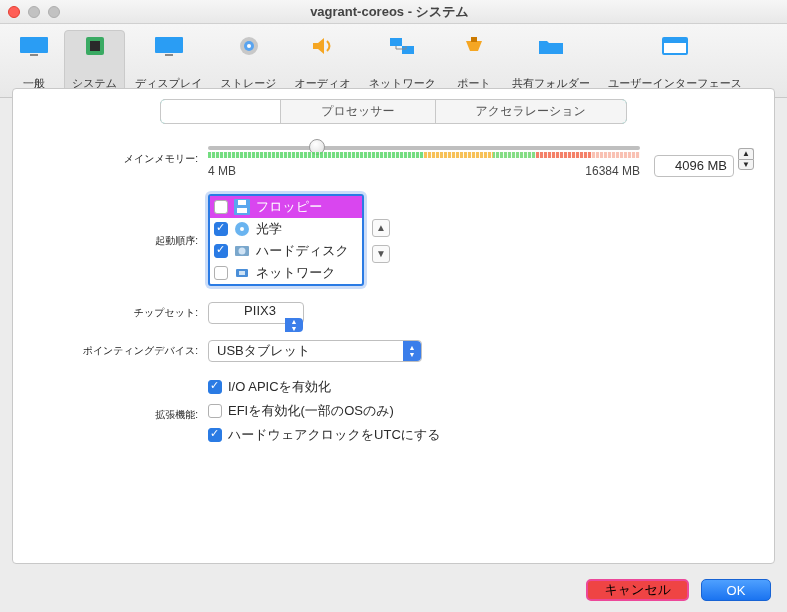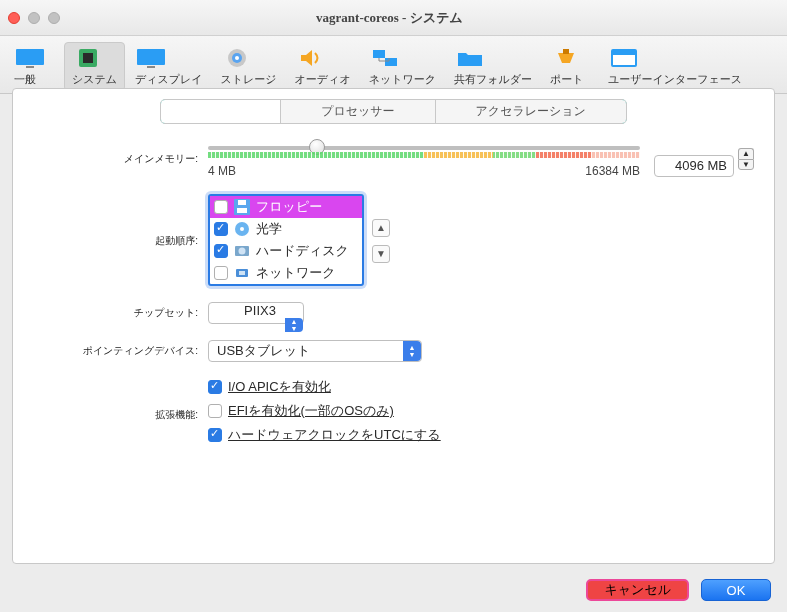--- a/index.html
+++ b/index.html
@@ -6,48 +6,49 @@
 body {
   font-family: -apple-system, "Helvetica Neue", Arial, sans-serif;
   font-size: 13px;
   background: #ececec;
   width: 787px;
   height: 612px;
   overflow: hidden;
   color: #2a2a2a;
 }
 .titlebar {
-  height: 36px;
+  height: 24px;
   background: linear-gradient(#f6f6f6, #e8e8e8);
   border-bottom: 1px solid #d0d0d0;
   display: flex;
   align-items: center;
   padding: 0 8px;
-  font-family: Liberation Serif, serif;
 }
 .traffic { display: flex; gap: 8px; }
 .traffic span { width: 12px; height: 12px; border-radius: 50%; }
 .tl-close { background: #ff5f57; border: 0.5px solid #e33e32; }
 .tl-min { background: #c2c2c2; border: 0.5px solid #aeaeae; }
 .tl-max { background: #c2c2c2; border: 0.5px solid #aeaeae; }
 .title { flex: 1; text-align: center; font-weight: 600; font-size: 13px; color: #444; margin-left: -60px; }
 
 .toolbar {
   display: flex;
   padding: 6px 6px 2px 6px;
   gap: 2px;
   background: linear-gradient(#f6f6f6, #e8e8e8);
   border-bottom: 1px solid #c8c8c8;
 }
 .tool-item {
   display: flex;
   flex-direction: column;
+  align-items: center;
   padding: 4px 8px;
   border-radius: 4px;
   min-width: 56px;
+  gap: 16px;
 }
 .tool-item.active { background: #dcdcdc; border: 1px solid #cacaca; padding: 3px 7px;}
 .tool-item .ticon {
   width: 32px; height: 24px; display:flex; align-items:center; justify-content:center;
 }
 .tool-item .tlabel { font-size: 11px; margin-top: 2px; color: #333; white-space: nowrap; }
 
 .content {
   position:absolute; top: 88px; left: 12px; right: 12px; bottom: 48px;
   background: #fff;
@@ -195,21 +196,21 @@
 .select.med { width: 214px; }
 .select-endcap {
   width: 18px; height: 100%;
   background: #3b7eea;
   border-radius: 0 4px 4px 0;
   margin-left: auto;
   display:flex; align-items:center; justify-content:center;
   color:#fff; font-size: 10px;
   flex-direction: column;
 }
-.chk-row { display:flex; align-items:center; gap:6px; margin-bottom: 6px; font-size: 13px; text-decoration: underline; }
+.chk-row { display:flex; align-items:center; gap:6px; margin-bottom: 6px; font-size: 13px; }
 .chk-row input { width:14px; height:14px; }
 
 .footer {
   position: absolute; left:0; right:0; bottom: 0;
   height: 44px;
   display: flex; justify-content: flex-end; align-items:center;
   gap: 12px; padding: 0 16px;
 }
 .btn {
   min-width: 70px; height: 22px;
@@ -295,33 +296,33 @@
           <rect x="4" y="3" width="12" height="8" fill="#2a9df4"></rect>
           <rect x="16" y="11" width="12" height="8" fill="#2a9df4"></rect>
           <path d="M10 11 v3 h10 v-3" stroke="#888" fill="none"></path>
         </svg>
     </div>
     <div class="tlabel">ネットワーク</div>
   </div>
   <div class="tool-item">
     <div class="ticon">
       <svg viewBox="0 0 32 22" width="32" height="22">
-          <path d="M4 6 h8 l2 2 h14 v11 h-24 z" fill="#2a9df4"></path>
-        </svg>
-    </div>
-    <div class="tlabel">共有フォルダー</div>
-  </div>
-  <div class="tool-item">
-    <div class="ticon">
-      <svg viewBox="0 0 32 22" width="32" height="22">
           <path d="M8 6 l16 0 l-4 10 l-8 0 z" fill="#f5a623"></path>
           <rect x="13" y="2" width="6" height="5" fill="#cc7a00"></rect>
         </svg>
     </div>
     <div class="tlabel">ポート</div>
+  </div>
+  <div class="tool-item">
+    <div class="ticon">
+      <svg viewBox="0 0 32 22" width="32" height="22">
+          <path d="M4 6 h8 l2 2 h14 v11 h-24 z" fill="#2a9df4"></path>
+        </svg>
+    </div>
+    <div class="tlabel">共有フォルダー</div>
   </div>
   <div class="tool-item">
     <div class="ticon">
       <svg viewBox="0 0 32 22" width="32" height="22">
           <rect x="4" y="3" width="24" height="16" rx="1" fill="#fff" stroke="#2a9df4" stroke-width="2"></rect>
           <rect x="4" y="3" width="24" height="5" fill="#2a9df4"></rect>
         </svg>
     </div>
     <div class="tlabel">ユーザーインターフェース</div>
   </div>

